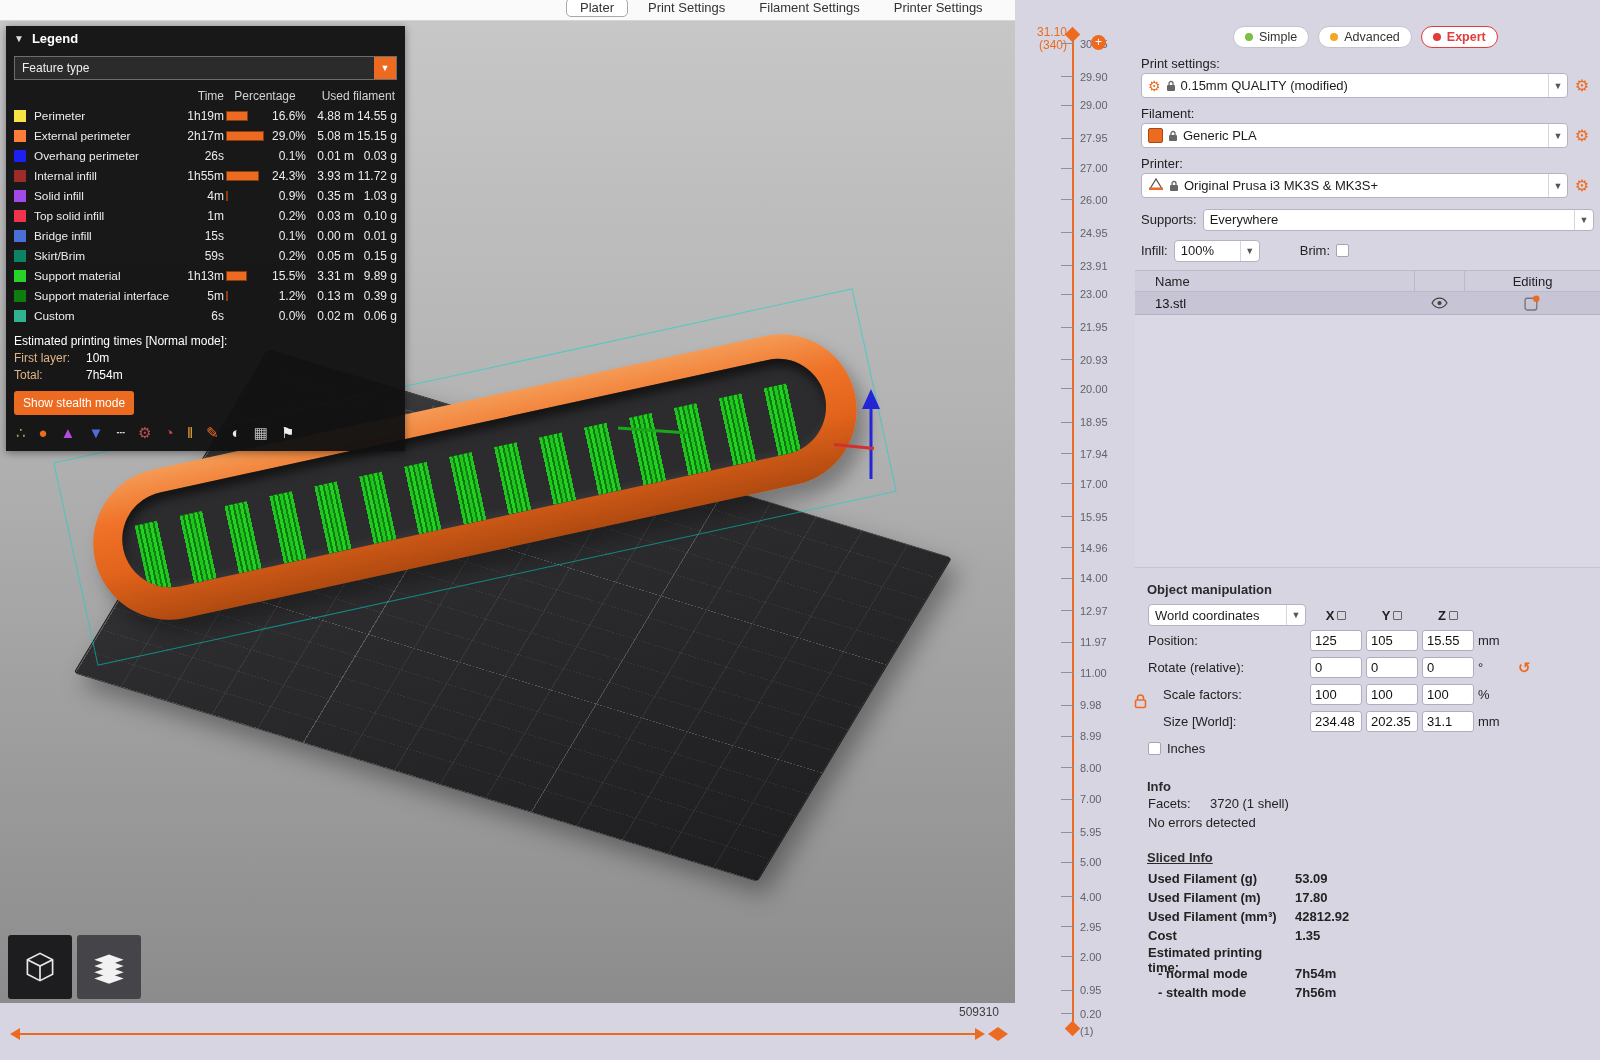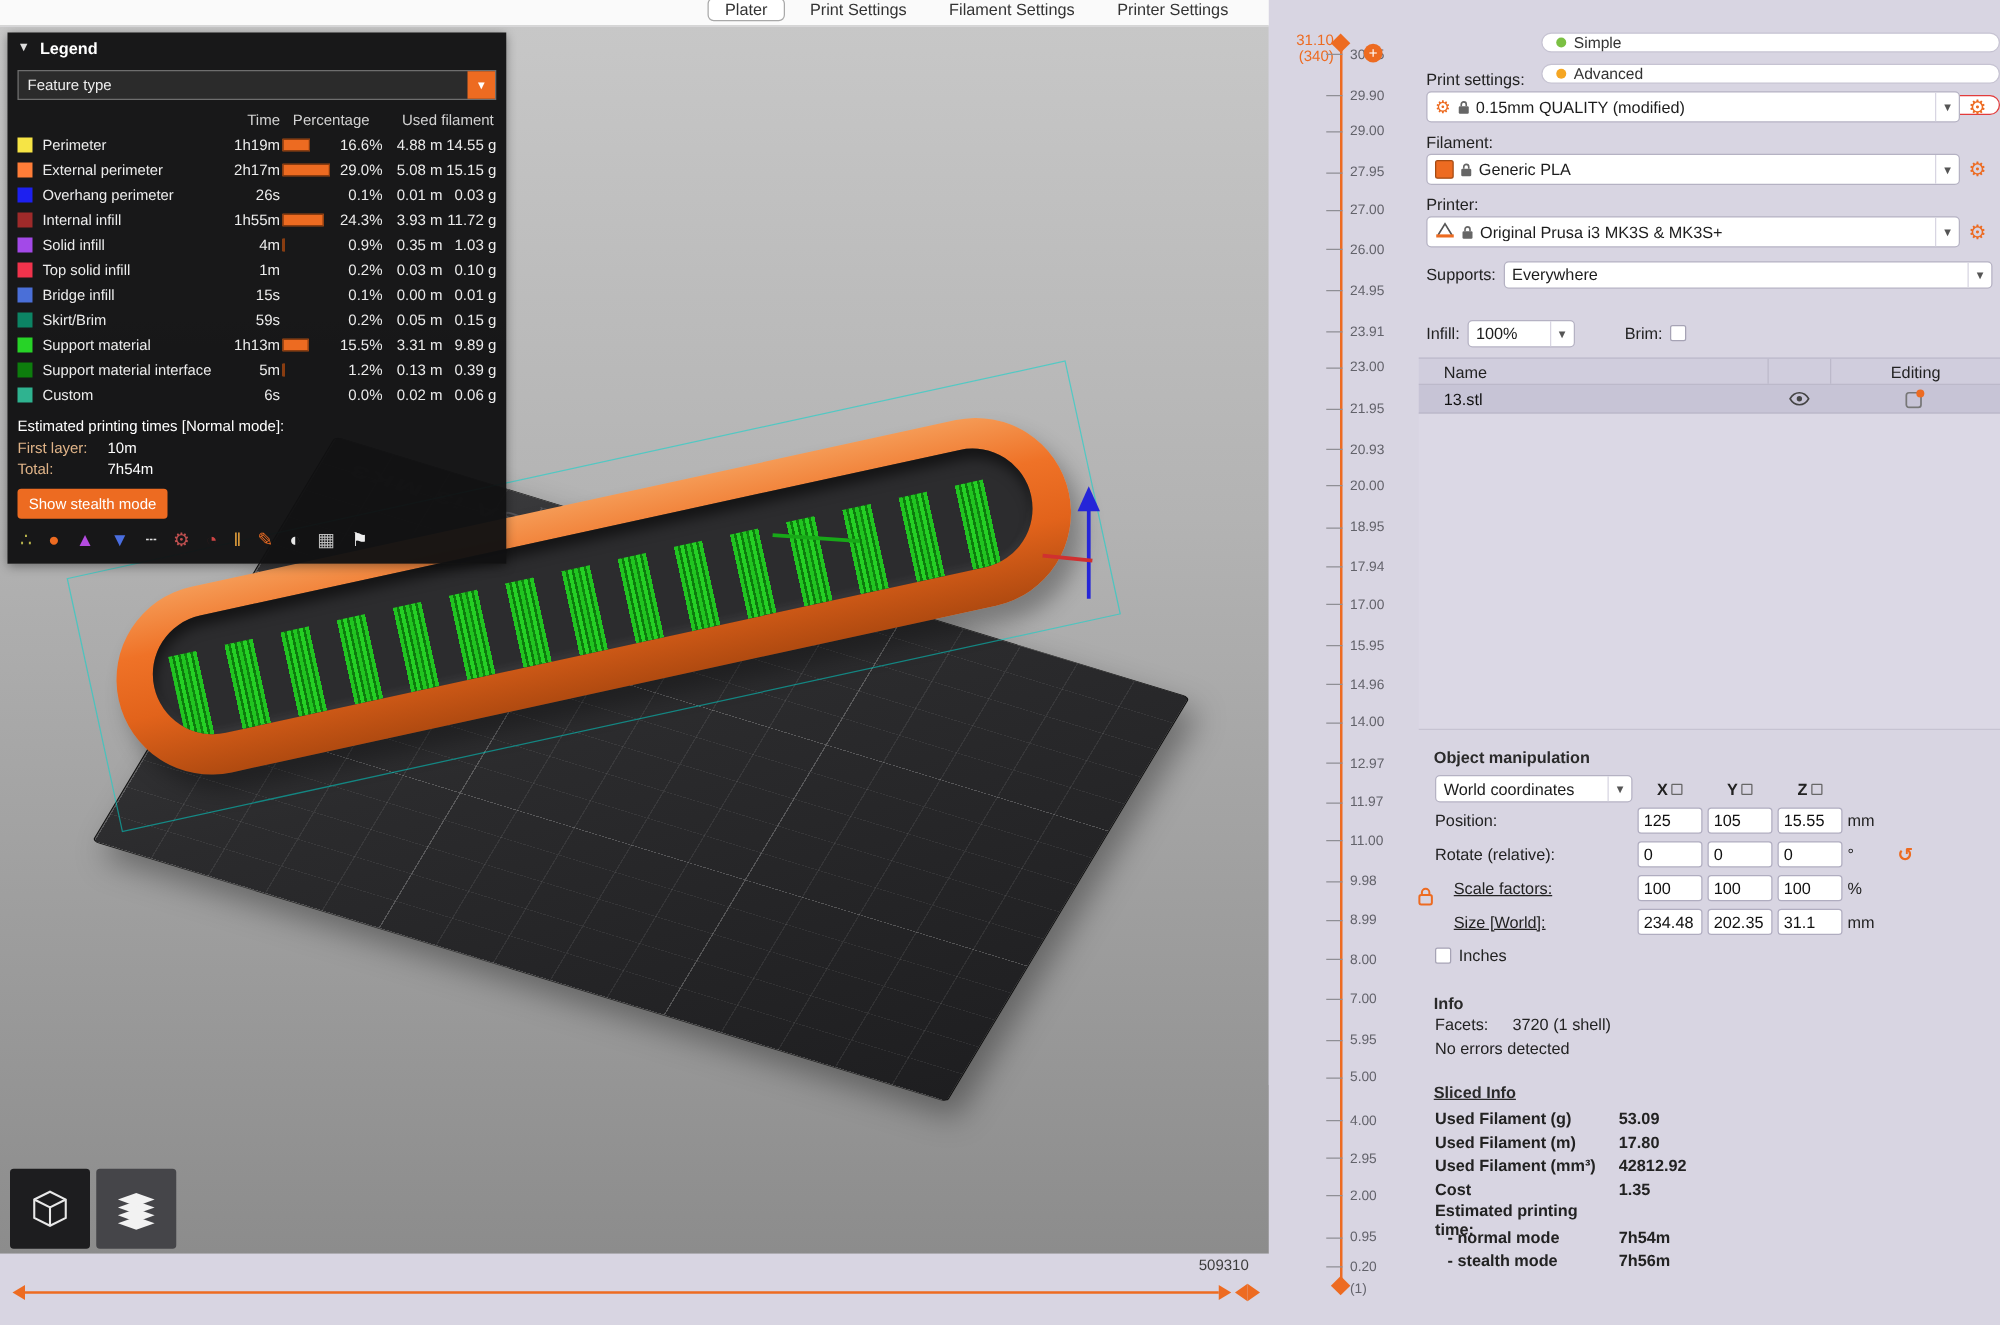--- a/index.html
+++ b/index.html
@@ -111,39 +111,39 @@
   .vhandle.top { top:29px; } .vhandle.bottom { top:1023px; }
   .plus-btn { position:absolute; left:76px; top:35px; width:15px; height:15px; border-radius:50%;
               background:#ed6b21; color:#fff; font-size:12px; line-height:14px; text-align:center; z-index:3; cursor:pointer; }
   .tick { position:absolute; left:46px; display:flex; align-items:center; height:11px; }
   .tick .dash { width:13px; height:1px; background:#8f8f95; margin-right:6px; }
   .tick .tl { font-size:11px; color:#62626a; }
   .bottom-label { position:absolute; left:65px; top:1025px; font-size:11px; color:#62626a; }
 
   
   .right-panel { position:absolute; left:1135px; top:0; width:465px; height:1060px; background:#d8d5e2; }
-  .mode-row { margin:26px 0 0 98px; display:flex; gap:9px; height:22px;flex-direction:column; }
+  .mode-row { margin:26px 0 0 98px; display:flex; gap:9px; height:22px; }
   .mode-pill { display:flex; align-items:center; gap:6px; background:#fff; border:1px solid #c6c3d2;
                border-radius:11px; padding:0 11px; font-size:12.5px; font-family:inherit; color:#333; cursor:pointer; }
   .mode-pill .dot { width:8px; height:8px; border-radius:50%; display:inline-block; }
   .mode-pill.active .ml { font-weight:bold; }
 
   .sec-label { margin:8px 0 2px 6px; font-size:13px; color:#222; }
   .combo-row { display:flex; align-items:center; margin:1px 6px 0 6px; gap:2px; }
   .combo { flex:1; display:flex; align-items:center; gap:5px; background:#fff;
            border:1px solid #b5b2c3; border-radius:4px; height:25px; padding-left:6px; min-width:0; cursor:pointer; }
   .combo .cval { flex:1; font-size:13px; color:#1c1c1c; white-space:nowrap; overflow:hidden; }
   .combo .arrow { width:19px; align-self:stretch; border-left:1px solid #d8d5e2; display:flex;
                   align-items:center; justify-content:center; color:#555; font-size:9px; }
   .gear-btn { width:24px; text-align:center; color:#ed6b21; font-size:16px; cursor:pointer; }
   .swatch { width:15px; height:15px; background:#ed6b21; border:1px solid #a34a12; border-radius:2px; flex:none; }
   .lock { flex:none; display:inline-flex; }
 
   .inline-row { display:flex; align-items:center; margin:10px 6px 0 6px; gap:6px; height:23px; }
-  .inline-row.infill { margin-top:24px; }
+  .inline-row.infill { margin-top:8px; }
   .ir-label { font-size:13px; color:#222; white-space:nowrap; }
   .combo.small { flex:none; height:22px; }
   .cb { width:13px; height:13px; background:#fff; border:1px solid #a6a3b5; border-radius:2px; display:inline-block; cursor:pointer; }
 
   .objgrid { display:grid; grid-template-columns:1fr 50px 136px; align-items:center; }
   .list-header { margin-top:8px; height:22px; background:#d0cddd; border-top:1px solid #bcb9ca;
                  border-bottom:1px solid #bcb9ca; font-size:13px; color:#222; }
   .list-header .hname { padding-left:20px; }
   .list-header .hsp { align-self:stretch; border-left:1px solid #bcb9ca; }
   .list-header .hedit { align-self:stretch; border-left:1px solid #bcb9ca; display:flex; align-items:center; justify-content:center; }
@@ -155,21 +155,21 @@
   .manip-title { margin:14px 0 0 12px; font-size:13px; font-weight:bold; color:#2a2a2a; }
   .mgrid { display:grid; grid-template-columns:158px 52px 52px 52px 36px 16px; column-gap:4px;
            align-items:center; padding-left:13px; }
   .axes-row { margin-top:6px; height:24px; }
   .axis { text-align:center; font-size:13px; color:#222; }
   .axis b { font-weight:bold; }
   .axis-ico { width:9px; height:9px; border:1.5px solid #666; border-radius:1px; display:inline-block; margin-left:3px; }
   .coords-combo { height:22px; }
   .mrow { height:27px; position:relative; }
   .mlabel { font-size:13px; color:#222; white-space:nowrap; }
-  .mrow.indent .mlabel { padding-left:15px;text-decoration:underline; }
+  .mrow.indent .mlabel { padding-left:15px; }
   .mrow input { width:100%; height:21px; background:#fff; border:1px solid #b0adc0; border-radius:3px;
                 font-size:13px; font-family:inherit; padding:0 4px; color:#111; }
   .munit { font-size:13px; color:#222; }
   .reset { color:#ed6b21; font-weight:bold; font-size:15px; cursor:pointer; }
   .scale-lock { position:absolute; left:-1px; top:12px; }
   .inches-row { display:flex; align-items:center; gap:6px; margin:4px 0 0 13px; height:18px; font-size:13px; }
 
   .info-title { margin:22px 0 0 12px; font-size:13px; font-weight:bold; color:#2a2a2a; }
   .info-row1 { display:grid; grid-template-columns:62px 134px 64px 1fr; padding-left:13px; margin-top:6px; height:19px; font-size:13px; align-items:center; }
   .info-row2 { display:grid; grid-template-columns:62px 1fr; padding-left:13px; height:19px; font-size:13px; align-items:center; }

